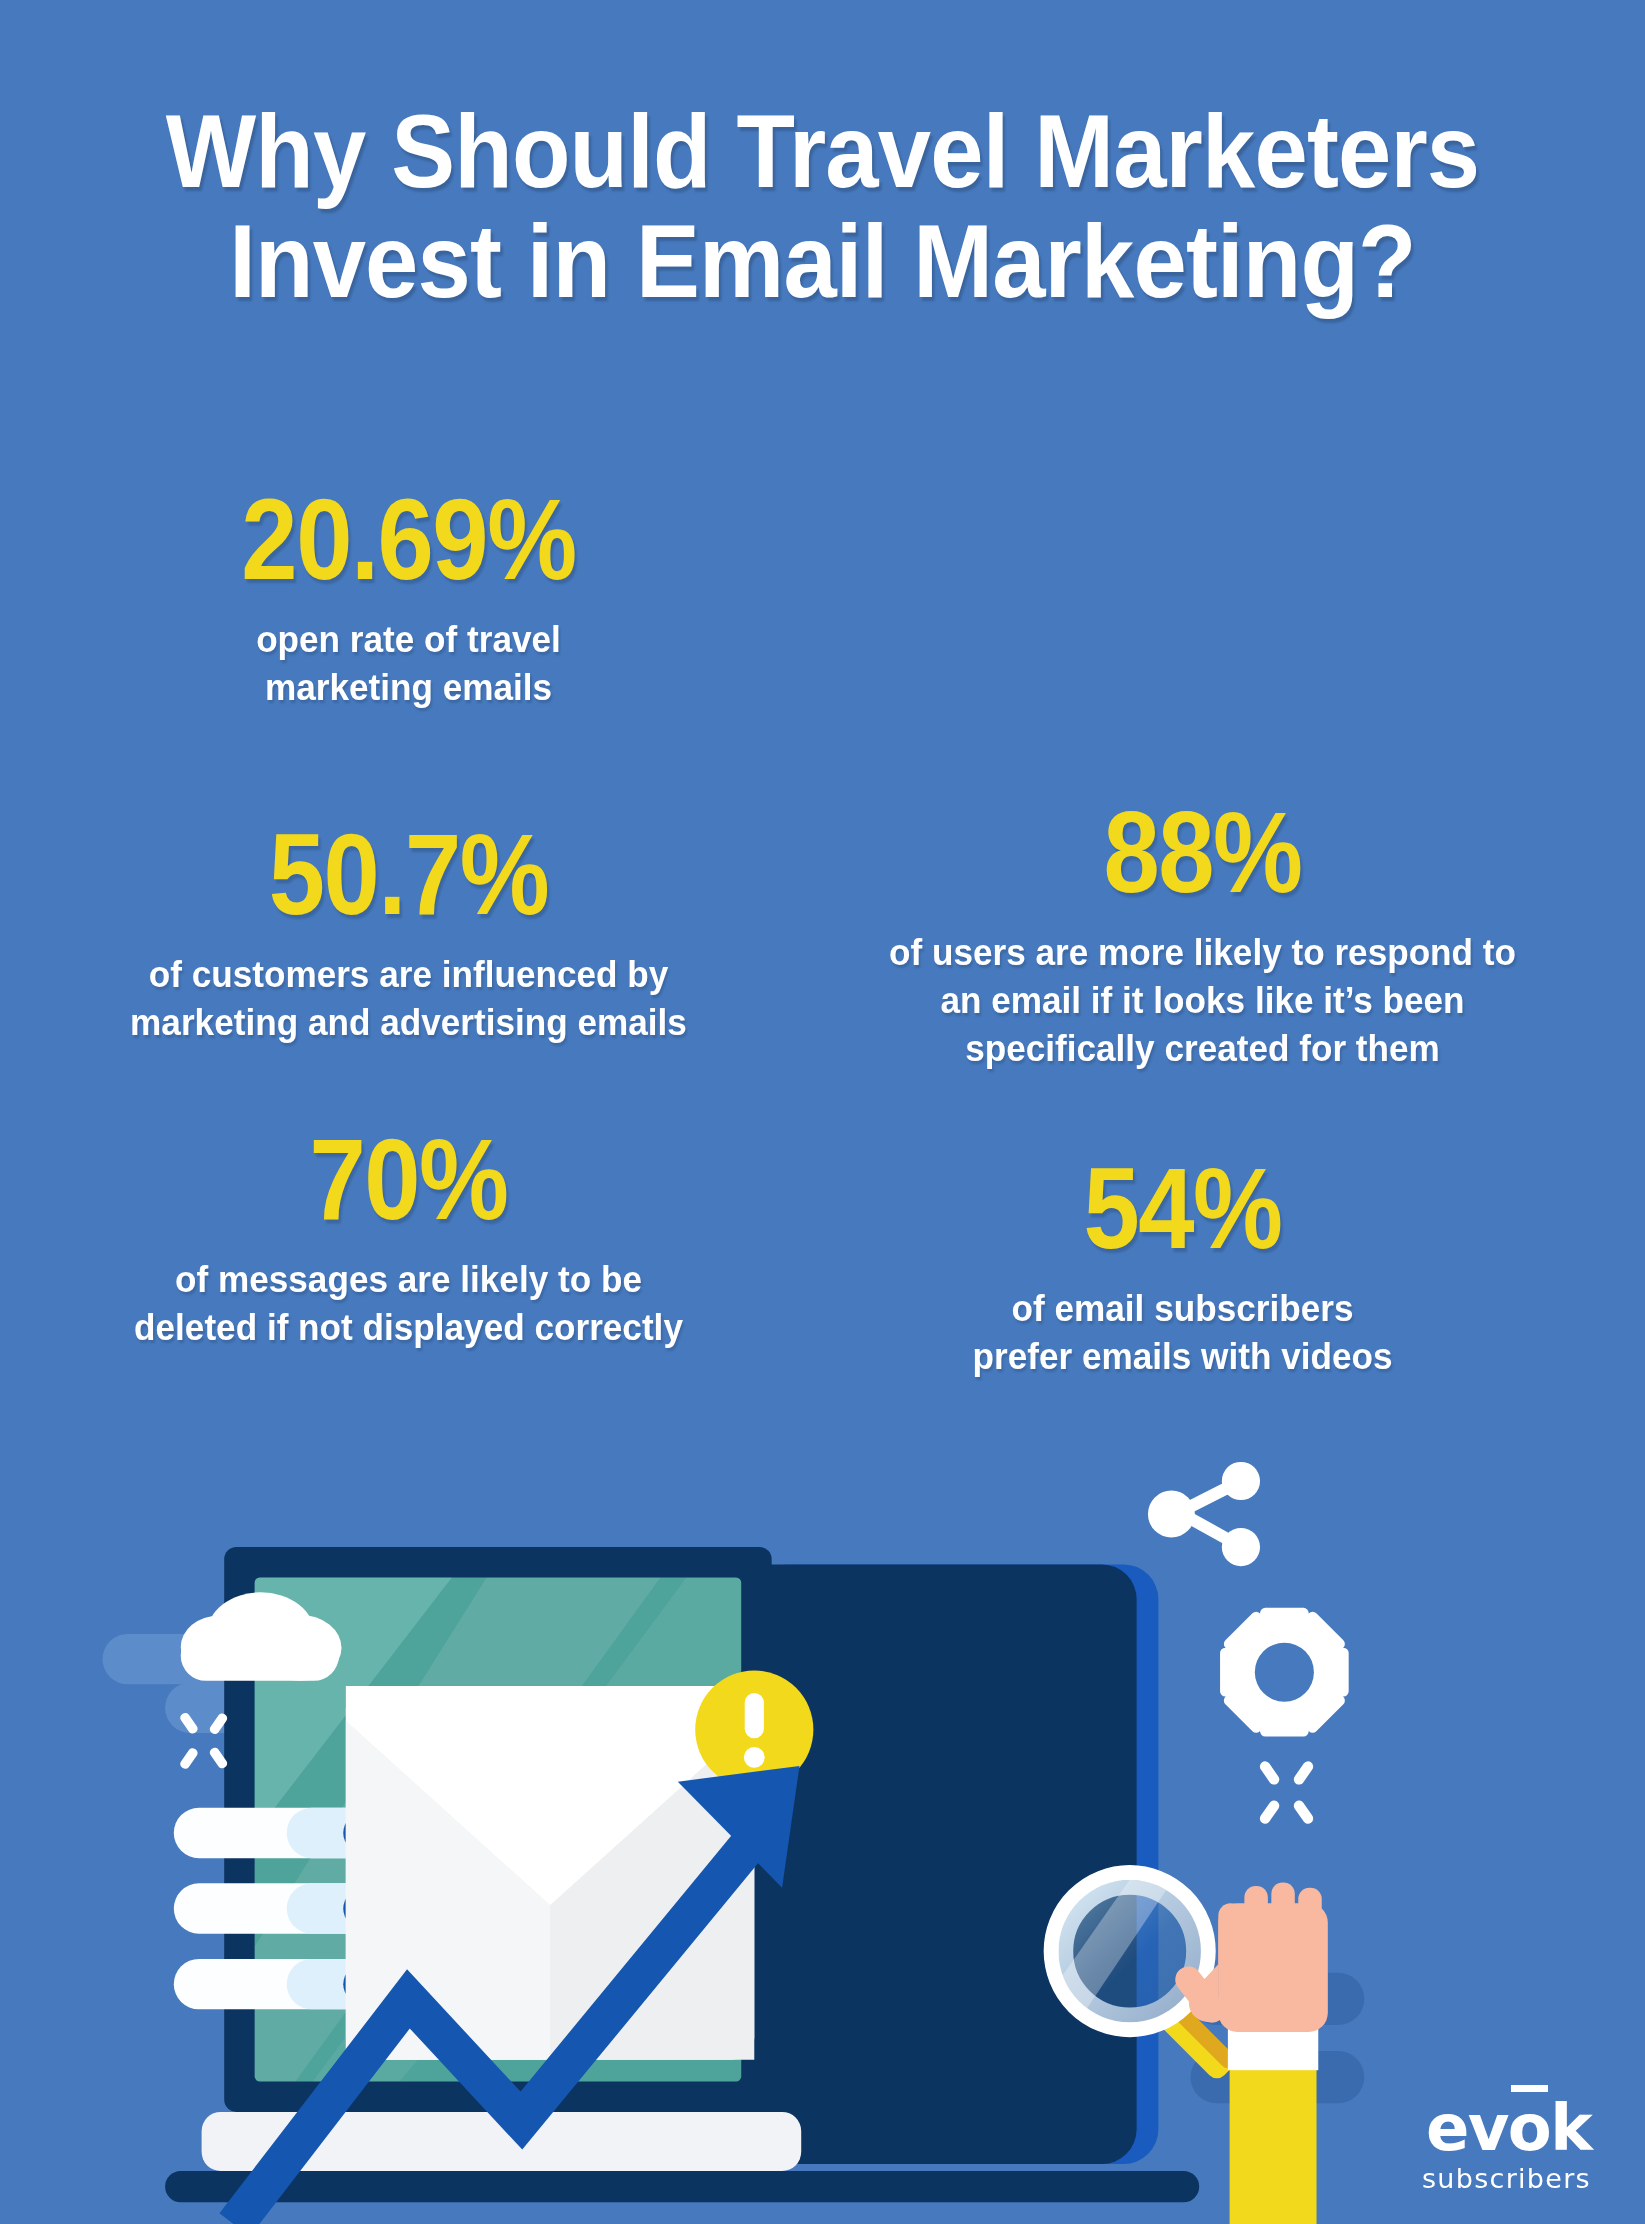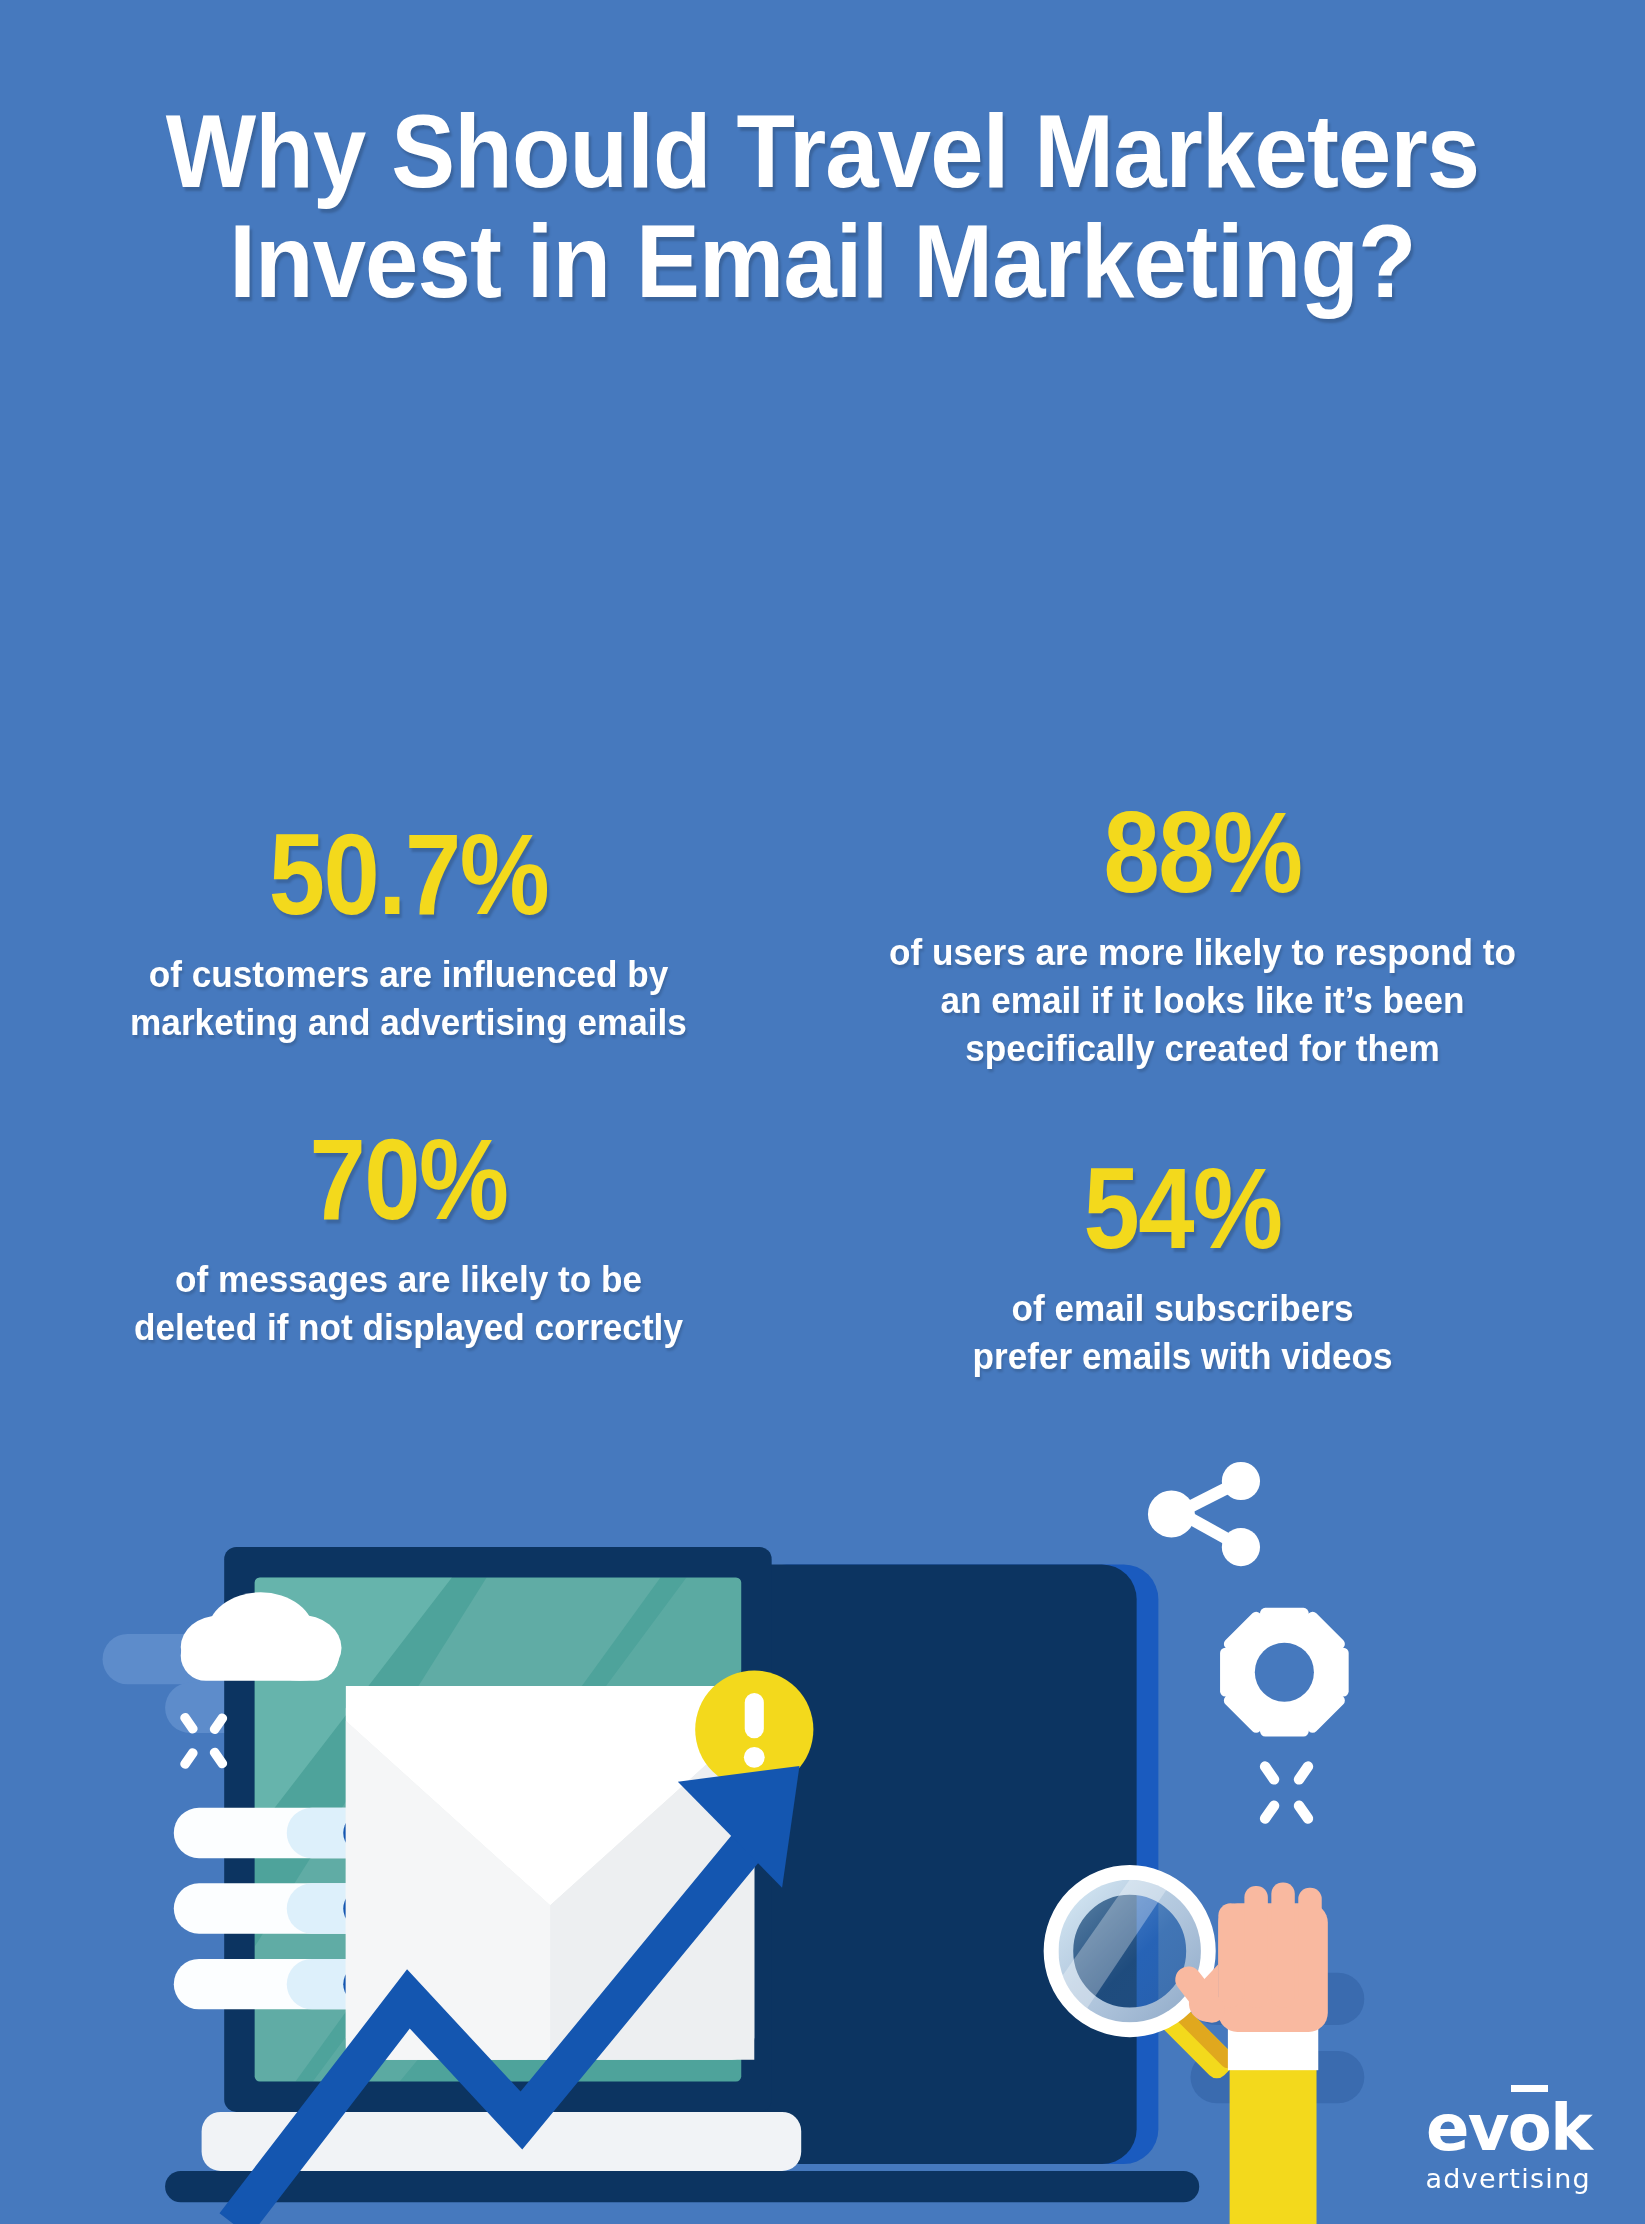--- a/index.html
+++ b/index.html
@@ -115,20 +115,27 @@
 </head>
 <body>
 
 <h1 id="infographic-title">
   <span class="tline">Why Should Travel Marketers</span>
   <span class="tline">Invest in Email Marketing?</span>
 </h1>
 
 <div id="stats-grid">
 
+  <div class="stat-block" id="stat-0">
+    <div class="stat-value">20.69%</div>
+    <div class="stat-label">
+      <span>open rate of travel</span>
+      <span>marketing emails</span>
+    </div>
+  </div>
 
 
   <div class="stat-block" id="stat-2">
     <div class="stat-value">50.7%</div>
     <div class="stat-label">
       <span>of customers are influenced by</span>
       <span>marketing and advertising emails</span>
     </div>
   </div>
 
@@ -301,15 +308,15 @@
     <rect x="1494" y="345" width="12" height="30" rx="6" transform="rotate(35 1500 360)"></rect>
     <rect x="1455" y="390" width="12" height="30" rx="6" transform="rotate(35 1461 405)"></rect>
     <rect x="1494" y="390" width="12" height="30" rx="6" transform="rotate(-35 1500 405)"></rect>
   </g>
 
 </svg>
 </div>
 
 <div id="evok-logo">
   <span class="logo-word"><span>ev</span><span class="macron-o">o</span><span>k</span></span>
-  <span class="logo-sub">advertising</span>
+  <span class="logo-sub">subscribers</span>
 </div>
 
 
 </body></html>

